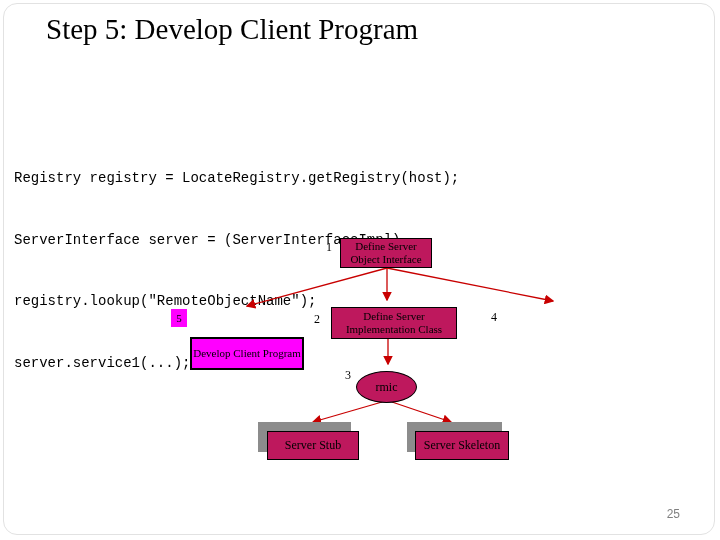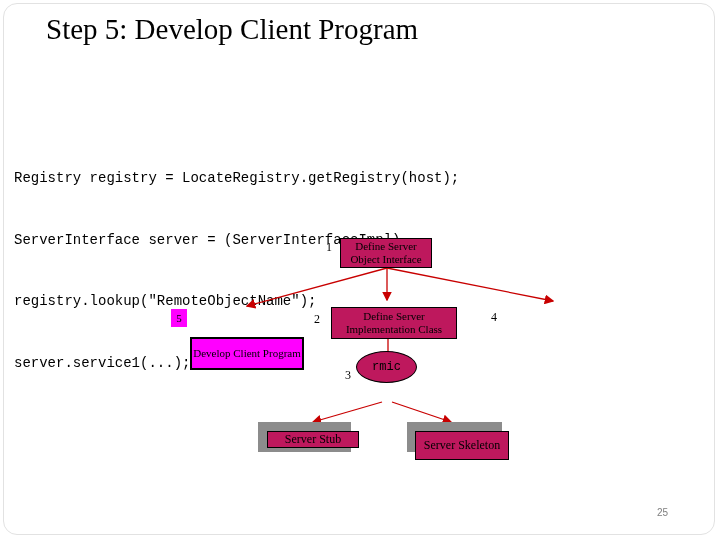--- a/index.html
+++ b/index.html
@@ -83,40 +83,39 @@
     background: #ff00ff; border: 2px solid #000000; margin-top: 29px;
   }
   .tab-step5 {
     position: absolute;
     left: 171px; top: 309px; width: 16px; height: 18px;
     background: #ff00ff;
     display: flex; align-items: center; justify-content: center;
     font-size: 11px;
   }
   .node-rmic {
-    left: 356px; top: 351px; width: 61px; height: 32px;
+    left: 356px; top: 371px; width: 61px; height: 32px;
     border: 1.3px solid #000000;
     border-radius: 50%;
     font-size: 12px;
-    font-family: Liberation Mono, monospace;
   }
   .num-step3  { left: 345px; top: 368px; }
   .shadow-rect {
     position: absolute;
     background: #8c8c8c;
   }
   .shadow-stub     { left: 258px; top: 422px; width: 93px; height: 30px; }
   .shadow-skeleton { left: 407px; top: 422px; width: 95px; height: 30px; }
-  .node-stub     { left: 267px; top: 431px; width: 92px; height: 17px; font-size: 12px; }
+  .node-stub     { left: 267px; top: 431px; width: 92px; height: 29px; font-size: 12px; }
   .node-skeleton { left: 415px; top: 431px; width: 94px; height: 29px; font-size: 12px; text-align: right; }
   .page-number {
     position: absolute;
-    right: 52px; top: 507px;
+    right: 40px; top: 507px;
     font-family: "Liberation Sans", sans-serif;
-    font-size: 10px;
+    font-size: 12px;
     color: #7f7f7f;
   }
 </style>
 </head>
 <body>
 
 <div class="slide">
 
   <div class="slide-frame"></div>
 

